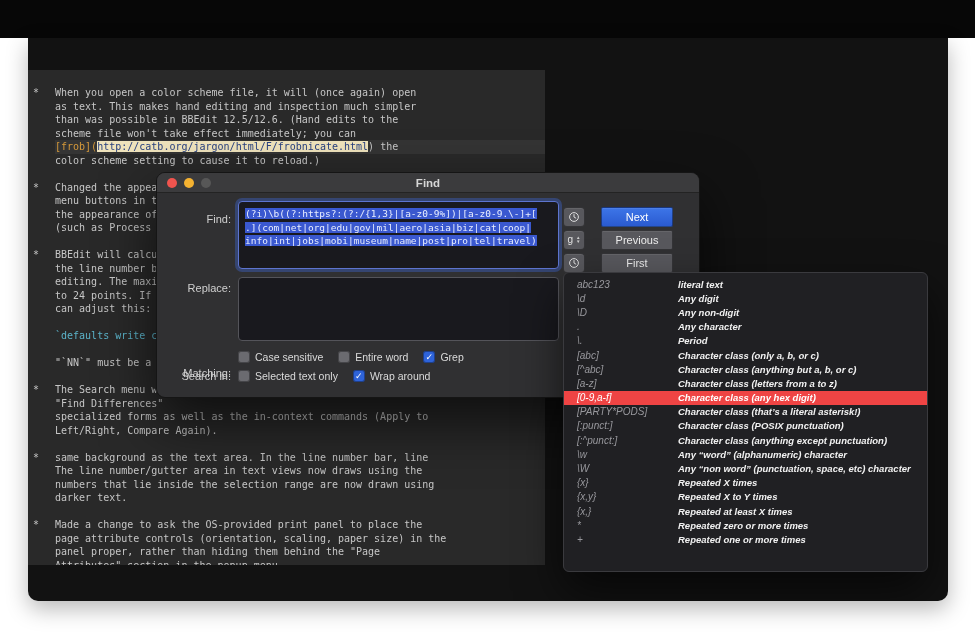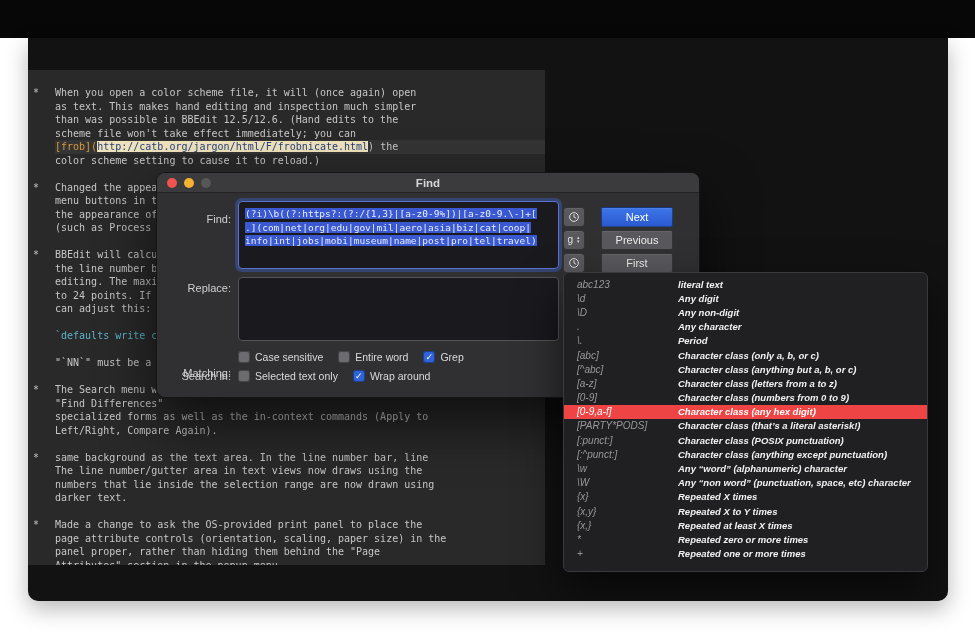--- a/index.html
+++ b/index.html
@@ -242,24 +242,20 @@
         <span class="mdesc">Character class (only a, b, or c)</span>
       </div>
       <div class="mrow">
         <span class="mpat">[^abc]</span>
         <span class="mdesc">Character class (anything but a, b, or c)</span>
       </div>
       <div class="mrow">
         <span class="mpat">[a-z]</span>
         <span class="mdesc">Character class (letters from a to z)</span>
       </div>
-      <div class="mrow">
-        <span class="mpat">[0-9]</span>
-        <span class="mdesc">Character class (numbers from 0 to 9)</span>
-      </div>
       <div class="mrow sel">
         <span class="mpat">[0-9,a-f]</span>
         <span class="mdesc">Character class (any hex digit)</span>
       </div>
       <div class="mrow">
         <span class="mpat">[PARTY*PODS]</span>
         <span class="mdesc">Character class (that’s a literal asterisk!)</span>
       </div>
       <div class="mrow">
         <span class="mpat">[:punct:]</span>

